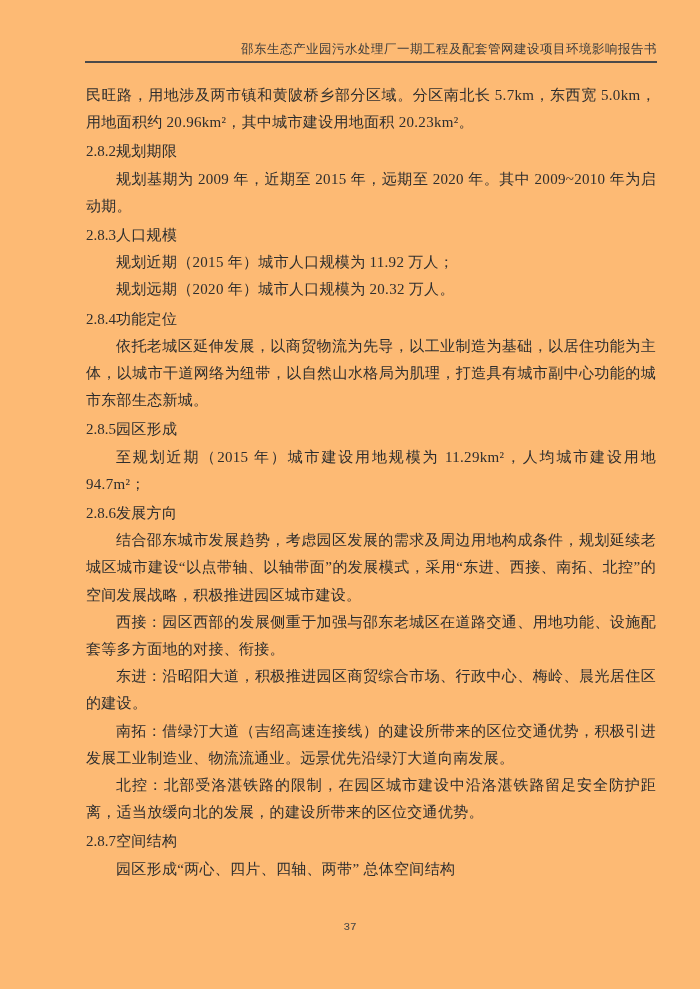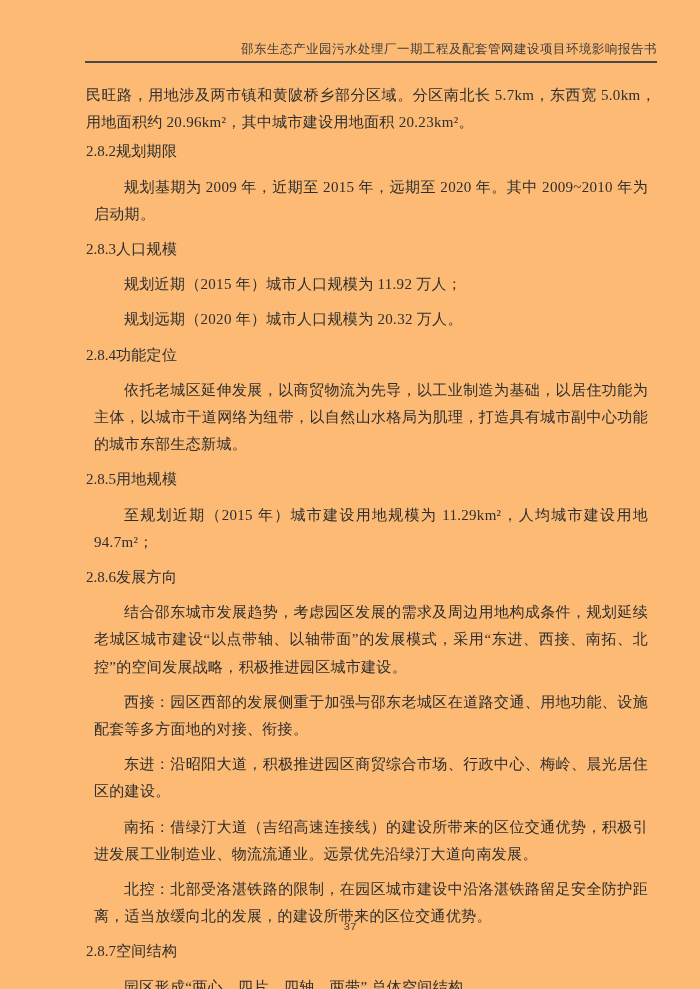--- a/index.html
+++ b/index.html
@@ -39,21 +39,21 @@
     position: absolute;
     top: 82px;
     left: 86px;
     width: 570px;
     font-size: 15px;
     line-height: 27.2px;
     letter-spacing: 0.3px;
     text-align: justify;
   }
   .para {
-    margin: 8px;
+    margin: 0;
     text-indent: 2em;
   }
   .para-cont {
     margin: 0;
     text-indent: 0;
   }
   .heading {
     margin: 2px 0 0 0;
     font-size: 15px;
     font-weight: normal;
@@ -95,21 +95,21 @@
     <h2 class="heading"><span class="num">2.8.3</span><span>人口规模</span></h2>
 
     <p class="para">规划近期（2015 年）城市人口规模为 11.92 万人；</p>
 
     <p class="para">规划远期（2020 年）城市人口规模为 20.32 万人。</p>
 
     <h2 class="heading"><span class="num">2.8.4</span><span>功能定位</span></h2>
 
     <p class="para">依托老城区延伸发展，以商贸物流为先导，以工业制造为基础，以居住功能为主体，以城市干道网络为纽带，以自然山水格局为肌理，打造具有城市副中心功能的城市东部生态新城。</p>
 
-    <h2 class="heading"><span class="num">2.8.5</span><span>用地规模</span></h2>
+    <h2 class="heading"><span class="num">2.8.5</span><span>园区形成</span></h2>
 
     <p class="para">至规划近期（2015 年）城市建设用地规模为 11.29km²，人均城市建设用地 94.7m²；</p>
 
 
     <h2 class="heading"><span class="num">2.8.6</span><span>发展方向</span></h2>
 
     <p class="para">结合邵东城市发展趋势，考虑园区发展的需求及周边用地构成条件，规划延续老城区城市建设“以点带轴、以轴带面”的发展模式，采用“东进、西接、南拓、北控”的空间发展战略，积极推进园区城市建设。</p>
 
     <p class="para">西接：园区西部的发展侧重于加强与邵东老城区在道路交通、用地功能、设施配套等多方面地的对接、衔接。</p>
 

